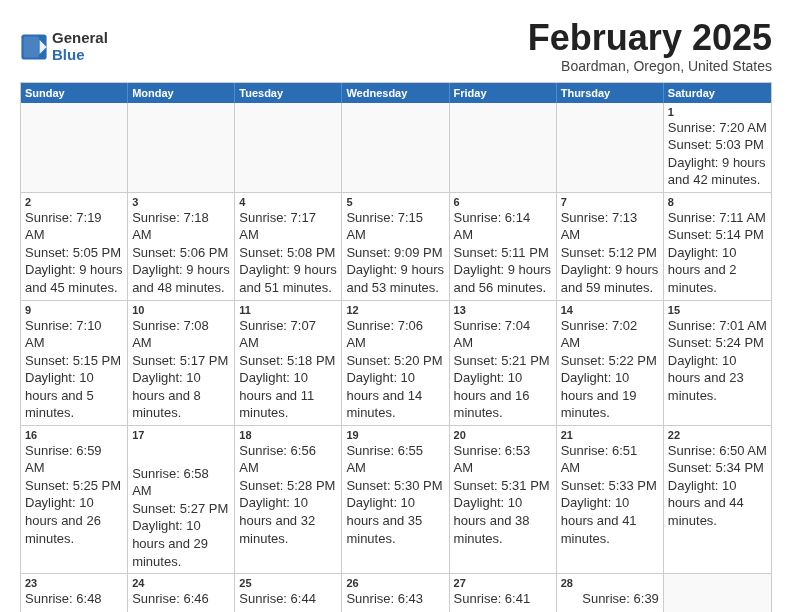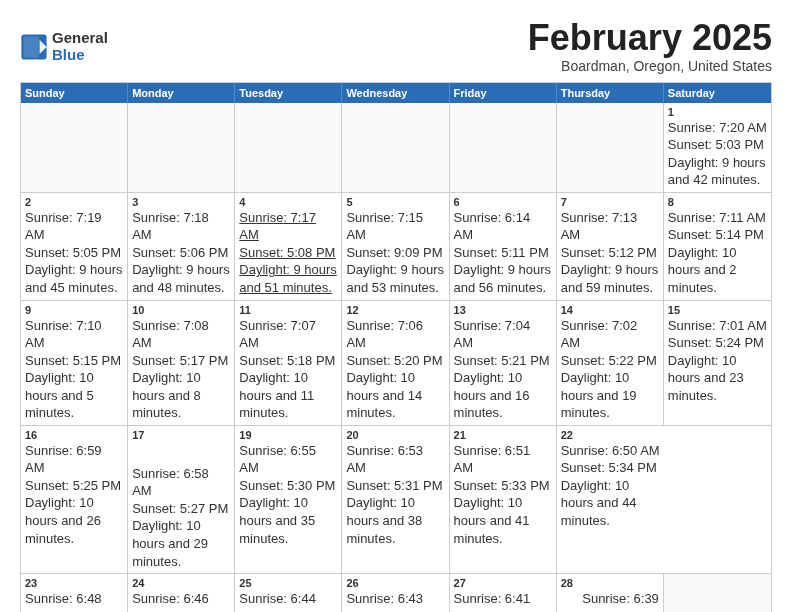--- a/index.html
+++ b/index.html
@@ -171,21 +171,21 @@
 Daylight: 9 hours and 45 minutes.</div>
           </div>
           <div class="cal-cell">
             <span class="day-num">3</span>
             <div class="cell-text" style="white-space: pre-line;">Sunrise: 7:18 AM
 Sunset: 5:06 PM
 Daylight: 9 hours and 48 minutes.</div>
           </div>
           <div class="cal-cell">
             <span class="day-num">4</span>
-            <div class="cell-text" style="white-space: pre-line; text-decoration: underline;">Sunrise: 7:17 AM
+            <div class="cell-text" style="white-space: pre-line;">Sunrise: 7:17 AM
 Sunset: 5:08 PM
 Daylight: 9 hours and 51 minutes.</div>
           </div>
           <div class="cal-cell">
             <span class="day-num">5</span>
             <div class="cell-text" style="white-space: pre-line;">Sunrise: 7:15 AM
 Sunset: 9:09 PM
 Daylight: 9 hours and 53 minutes.</div>
           </div>
           <div class="cal-cell">
@@ -256,20 +256,26 @@
             <span class="day-num">16</span>
             <div class="cell-text" style="white-space: pre-line;">Sunrise: 6:59 AM
 Sunset: 5:25 PM
 Daylight: 10 hours and 26 minutes.</div>
           </div>
           <div class="cal-cell">
             <span class="day-num">17</span>
             <div class="cell-text" style="white-space: pre-line; margin-top: 24px;">Sunrise: 6:58 AM
 Sunset: 5:27 PM
 Daylight: 10 hours and 29 minutes.</div>
+          </div>
+          <div class="cal-cell">
+            <span class="day-num">18</span>
+            <div class="cell-text" style="white-space: pre-line;">Sunrise: 6:56 AM
+Sunset: 5:28 PM
+Daylight: 10 hours and 32 minutes.</div>
           </div>
           <div class="cal-cell">
             <span class="day-num">19</span>
             <div class="cell-text" style="white-space: pre-line;">Sunrise: 6:55 AM
 Sunset: 5:30 PM
 Daylight: 10 hours and 35 minutes.</div>
           </div>
           <div class="cal-cell">
             <span class="day-num">20</span>
             <div class="cell-text" style="white-space: pre-line;">Sunrise: 6:53 AM

